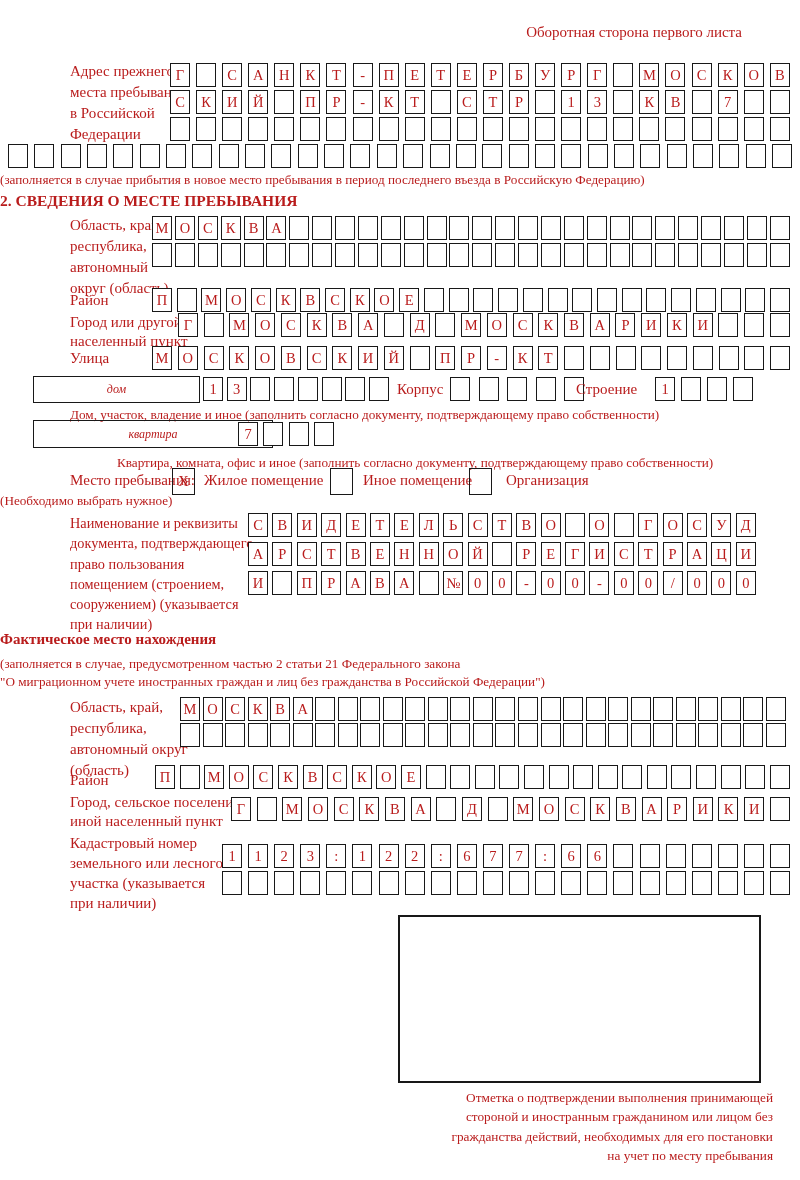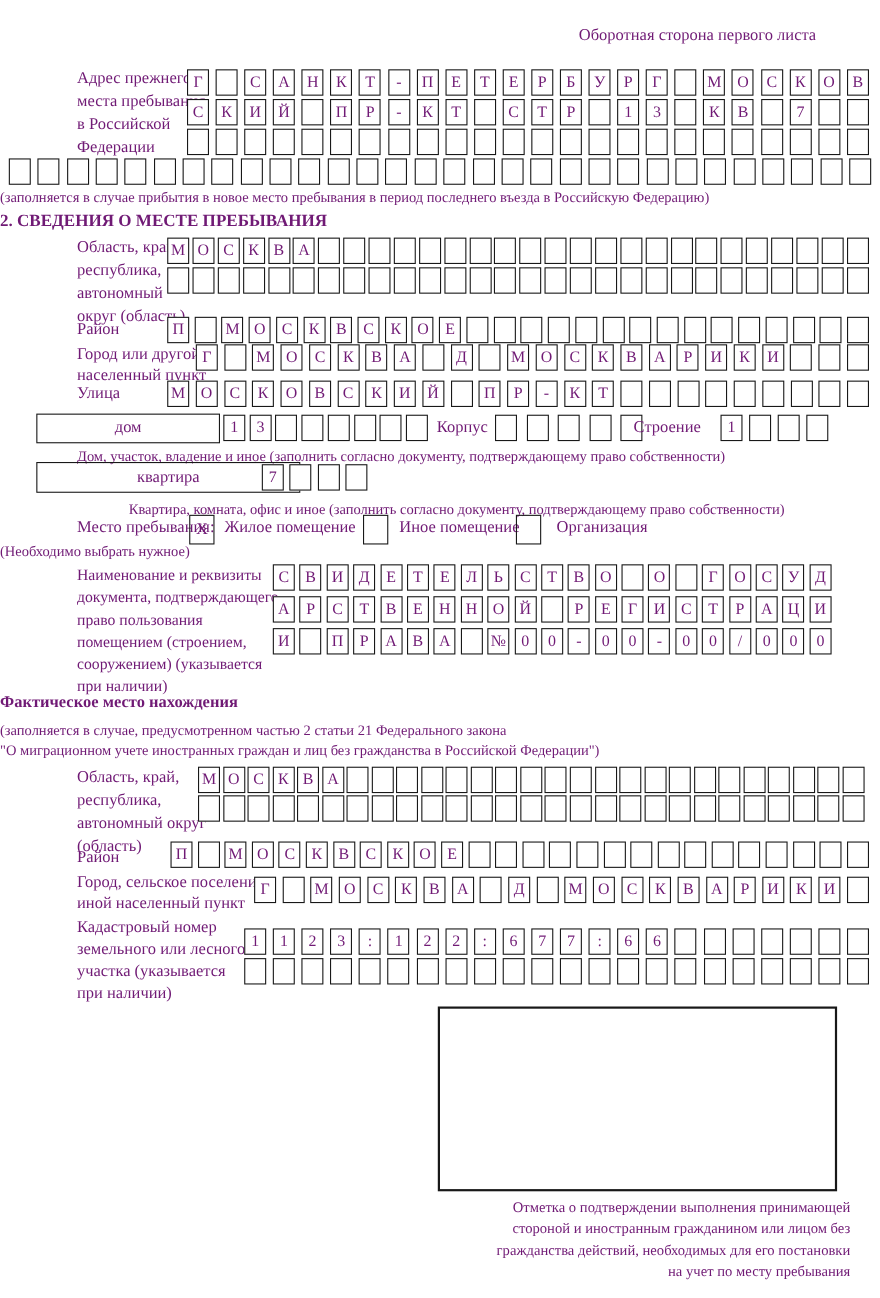--- a/index.html
+++ b/index.html
@@ -1,25 +1,25 @@
 <!DOCTYPE html>
 <html><head>
 <meta charset="utf-8">
 <style>
   html,body{margin:0;padding:0;background:#fff;}
   .page{position:relative;width:800px;height:1180px;background:#fff;
-        font-family:"Liberation Serif","DejaVu Serif",serif;color:#701a75;overflow:hidden;}
+        font-family:"Liberation Serif","DejaVu Serif",serif;color:#b91c1c;overflow:hidden;}
   .hdr{position:absolute;top:24px;right:58px;font-size:15px;}
   .lbl{position:absolute;font-size:15px;line-height:21px;white-space:pre-line;}
   .lbl-sm{font-size:14.3px;line-height:20.3px;}
   .boxrow{position:absolute;display:flex;justify-content:space-between;}
   .cell{flex:0 0 20px;width:20px;height:24px;border:1.8px solid #181818;box-sizing:border-box;
         display:flex;align-items:center;justify-content:center;font-size:14.5px;background:#fff;}
   .wbox{position:absolute;border:1.8px solid #181818;box-sizing:border-box;
-        display:flex;align-items:center;justify-content:center;font-size:15px;}
+        display:flex;align-items:center;justify-content:center;font-size:12px;font-style:italic;}
   .chk{position:absolute;width:23px;height:27px;border:1.8px solid #181818;box-sizing:border-box;
        display:flex;align-items:center;justify-content:center;font-size:15px;}
   .note{position:absolute;left:0;width:100%;text-align:left;font-size:13.2px;}
   .title{position:absolute;left:0;width:100%;font-weight:bold;font-size:15.5px;}
   .stamp{position:absolute;left:398px;top:915px;width:363px;height:168px;border:2px solid #181818;box-sizing:border-box;}
   .caption{position:absolute;left:385px;top:1088px;width:388px;text-align:right;
            font-size:13.3px;line-height:19.3px;white-space:pre-line;}
 </style>
 </head>
 <body>

